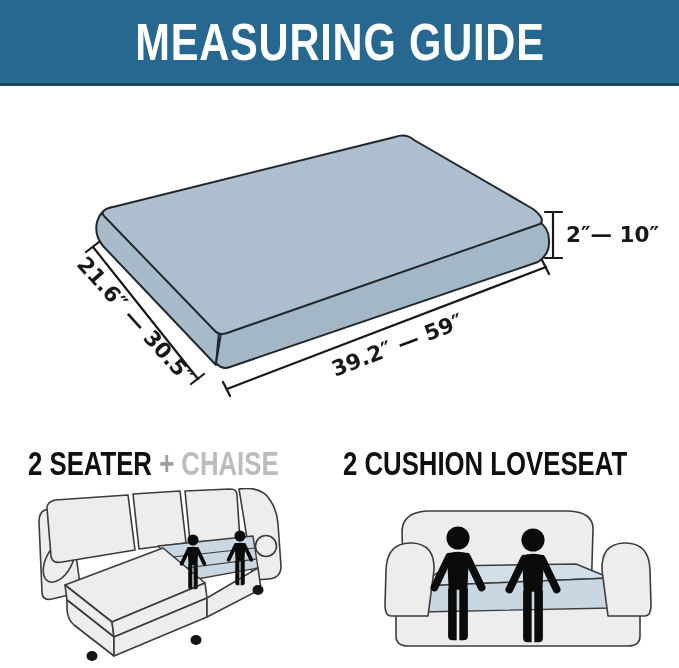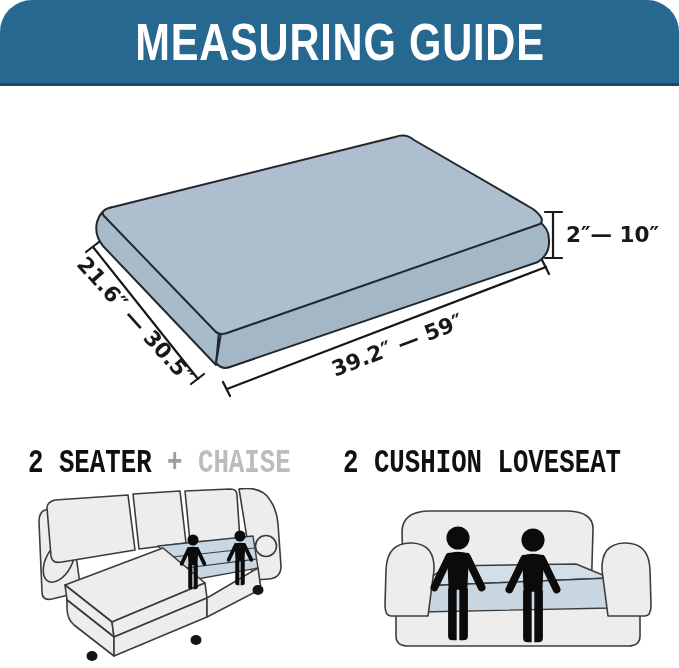--- a/index.html
+++ b/index.html
@@ -6,21 +6,21 @@
     --header-bg:#26688f; --header-underline:#1a4766; --title-text:#ffffff;
     --cushion-top:#adbfce; --cushion-front:#a3b7c7; --cushion-side:#a8bbca; --outline:#22272c;
     --sofa-fill:#ededed; --sofa-outline:#3c3c3c; --seat-blue:#c8d7e2; --seat-blue-light:#d3dfe8;
     --person:#0b0b0b; --heading-text:#101010; --heading-plus:#9e9e9e; --heading-accent:#bcbcbc;
     --dim-text:#16181a;
   }
   *{margin:0;padding:0;box-sizing:border-box;}
   html,body{background:#fff;}
   .page{
     position:relative;width:679px;height:668px;background:#ffffff;overflow:hidden;
-    font-family:"Liberation Sans",sans-serif;margin:0 auto;border-radius:32px;
+    font-family:"Liberation Sans",sans-serif;margin:0 auto;
   }
   .banner{
     position:absolute;left:0;top:0;width:679px;height:86px;
     background:var(--header-bg);border-bottom:3px solid var(--header-underline);
     display:flex;align-items:center;justify-content:center;
   }
   .banner-title{
     color:var(--title-text);font-size:52px;font-weight:700;letter-spacing:1px;
     display:inline-block;transform:scaleX(0.8);transform-origin:center;white-space:nowrap;
   }
@@ -36,21 +36,21 @@
     font-family:"DejaVu Sans",sans-serif;font-size:21.5px;font-weight:600;
     fill:var(--dim-text);
   }
   .sofa{fill:var(--sofa-fill);stroke:var(--sofa-outline);stroke-width:1.6;stroke-linejoin:round;}
   .blue{fill:var(--seat-blue);stroke:var(--sofa-outline);stroke-width:1.4;stroke-linejoin:round;}
   .blue-light{fill:var(--seat-blue-light);stroke:var(--sofa-outline);stroke-width:1.4;stroke-linejoin:round;}
   .crease{stroke:var(--sofa-outline);stroke-width:1.2;fill:none;}
   .caster{fill:#141414;stroke:none;}
   .option-title{
     position:absolute;top:447px;font-weight:700;font-size:33px;line-height:1;
-    color:var(--heading-text);white-space:nowrap;font-family:Liberation Mono, monospace;
+    color:var(--heading-text);white-space:nowrap;
   }
   .option-title .squeeze{display:inline-block;transform:scaleX(0.78);transform-origin:left center;}
   .option-title-left{left:28px;}
   .option-title-right{left:343px;}
   .plus{color:var(--heading-plus);}
   .accent{color:var(--heading-accent);}
 </style>
 </head>
 <body>
 

